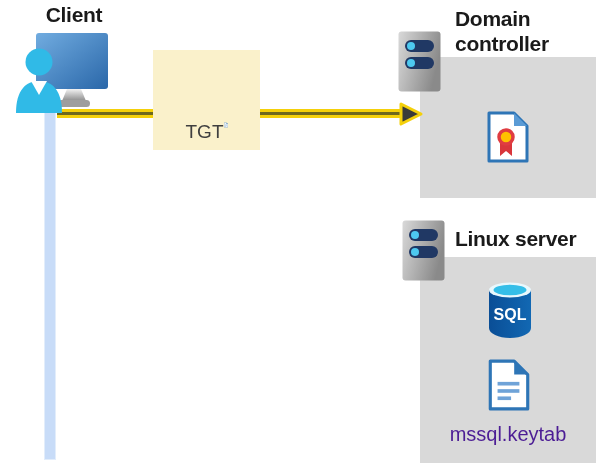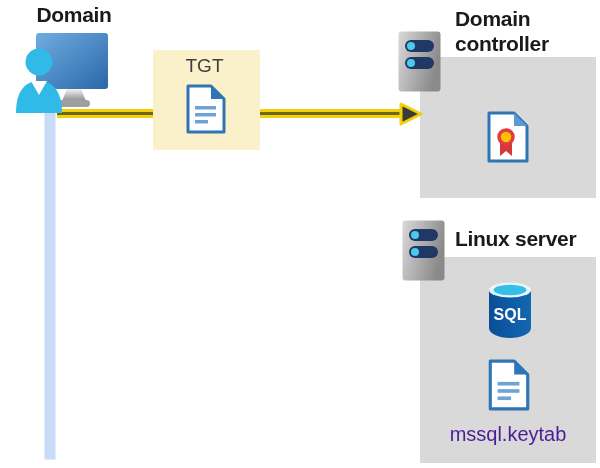--- a/index.html
+++ b/index.html
@@ -24,41 +24,41 @@
   .arrow-head{position:absolute;left:398px;top:101px;z-index:6;}
 
   .gray-box{position:absolute;background:#D9D9D9;z-index:0;}
   #dc-box{left:420px;top:57px;width:176px;height:141px;}
   #ls-box{left:420px;top:257px;width:176px;height:206px;}
 
   .ticket-box{
     position:absolute;left:153px;top:50px;width:107px;height:100px;background:#FAF1CB;z-index:3;
     display:flex;justify-content:center;gap:13px;box-sizing:border-box;padding-top:2px;
   }
-  .ticket-col{display:flex;flex-direction:column;align-items:flex-start;width:42px;}
+  .ticket-col{display:flex;flex-direction:row;align-items:flex-end;width:42px;}
   .ticket-label{font-size:19px;color:#3F3F3F;margin:0 0 5px 0;line-height:27px;}
 
   #client-icon{left:12px;top:31px;z-index:5;}
   #dc-server-icon{left:398px;top:31px;z-index:4;}
   #ls-server-icon{left:402px;top:220px;z-index:4;}
   #cert-icon{left:487px;top:111px;z-index:4;}
   #sql-icon{left:487px;top:281px;z-index:4;}
   #keytab-icon{left:488px;top:359px;z-index:4;}
 
   .keytab-label{
     position:absolute;left:420px;top:423px;width:176px;text-align:center;
     font-size:20px;color:#4c1d95;z-index:4;
   }
 </style>
 </head>
 <body>
 
 <div class="stage">
 
-  <div class="heading" id="client-label">Domain</div>
+  <div class="heading" id="client-label">Client</div>
 
   <div class="lifeline"></div>
 
   <div class="arrow-line"></div>
   <svg class="arrow-head" width="26" height="26" viewBox="0 0 26 26">
     <polygon points="3,3 23,13 3,23" fill="#3B3B39" stroke="#F4D00A" stroke-width="3" stroke-linejoin="round"></polygon>
   </svg>
 
   <svg class="abs" id="client-icon" width="98" height="82" viewBox="0 0 98 82">
     <defs>

